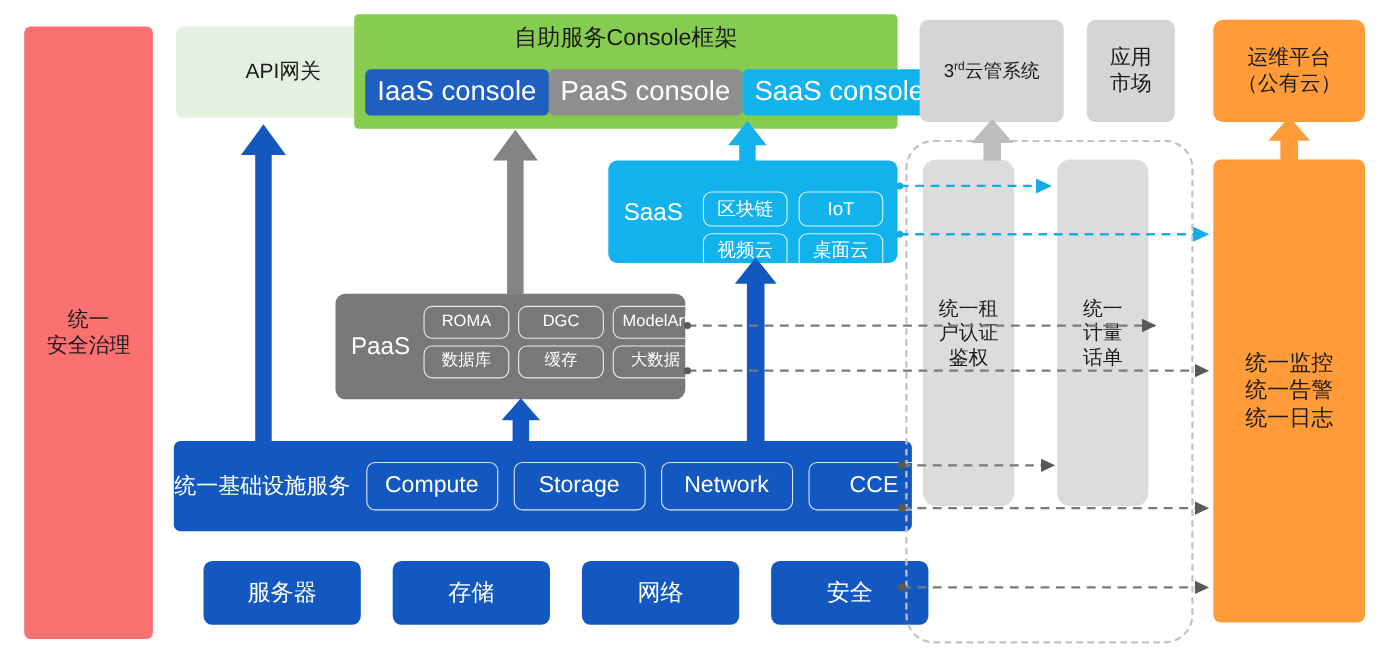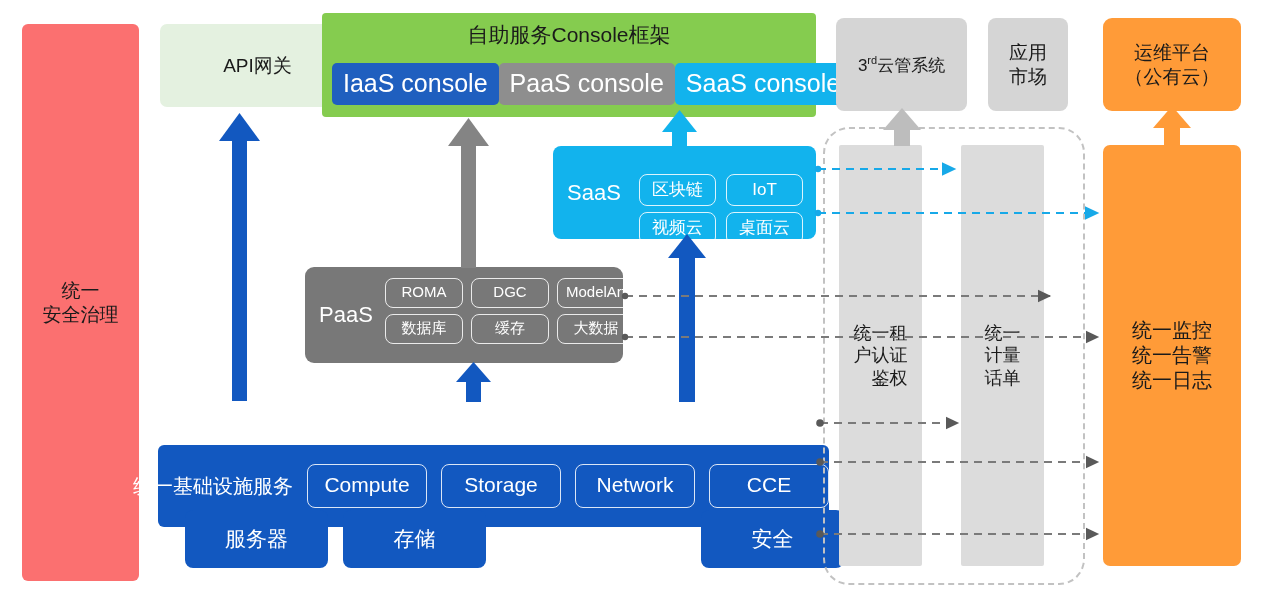--- a/index.html
+++ b/index.html
@@ -135,24 +135,23 @@
   .paas-grid .pill { min-width: 78px; font-size: 15px; padding: 4px 8px 5px 8px; }
 
   
   .iaas-bar {
     left: 158px; top: 401px;
     width: 671px; height: 82px;
     background: #1258C0;
     border-radius: 6px;
     display: flex;
     align-items: center;
-    justify-content: flex-end;
+    justify-content: center;
     padding-left: 26px;
     gap: 14px;
-    margin-top: 44px;
   }
   .iaas-label {
     color: #ffffff;
     font-size: 20px;
     white-space: nowrap;
   }
   .iaas-bar .pill {
     font-size: 21px;
     padding: 7px 16px 8px 16px;
     min-width: 120px;
@@ -164,21 +163,21 @@
     background: #1258C0;
     border-radius: 8px;
     color: #ffffff;
     font-size: 21px;
     top: 510px;
     height: 58px;
     width: 143px;
     margin-left: 27px;
   }
   .hw-1 { left: 158px; }
-  .hw-2 { left: 316px; }
+  .hw-2 { left: 330px; }
   .hw-3 { left: 502px; }
   .hw-4 { left: 674px; }
 
   
   .gray-top {
     background: #D5D5D5;
     border-radius: 8px;
     color: #1a1a1a;
     font-size: 17px;
     top: 18px;
@@ -198,25 +197,24 @@
     width: 262px; height: 458px;
     border: 2.5px dashed #C2C2C2;
     border-radius: 26px;
     box-sizing: border-box;
   }
 
   
   .gray-col {
     background: #DCDCDC;
     top: 145px;
-    height: 421px;
+    height: 315px;
     color: #1a1a1a;
     font-size: 18px;
-    border-radius: 2px;
-    text-align: right;
+    border-radius: 12px;
   }
   .col-auth { left: 839px; width: 83px; }
   .col-bill { left: 961px; width: 83px; }
 
   
   .ops-top {
     left: 1103px; top: 18px;
     width: 138px; height: 93px;
     background: #FF9B38;
     border-radius: 9px;
@@ -290,20 +288,23 @@
     <span class="pill">Network</span>
     <span class="pill">CCE</span>
   </div>
 
   <div class="box hw hw-1">
     <span>服务器</span>
   </div>
   <div class="box hw hw-2">
     <span>存储</span>
   </div>
+  <div class="box hw hw-3">
+    <span>网络</span>
+  </div>
   <div class="box hw hw-4">
     <span>安全</span>
   </div>
 
   <div class="dashed-container"></div>
 
   <div class="box gray-top g3rd">
     <span><span>3</span><span class="sup">rd</span><span>云管系统</span></span>
   </div>
   <div class="box gray-top gmkt">

